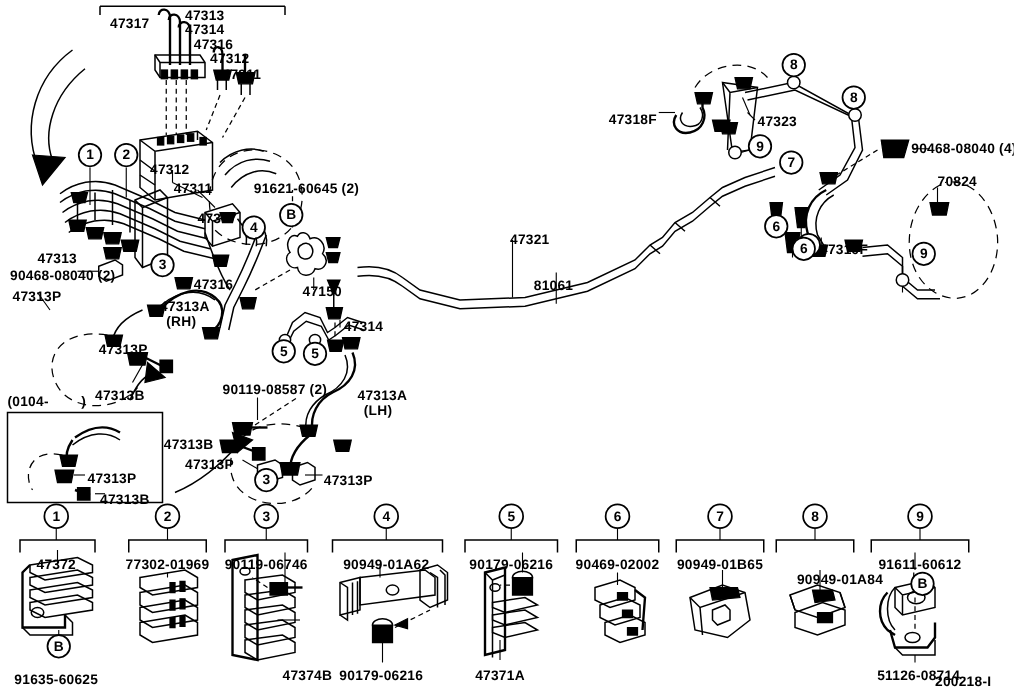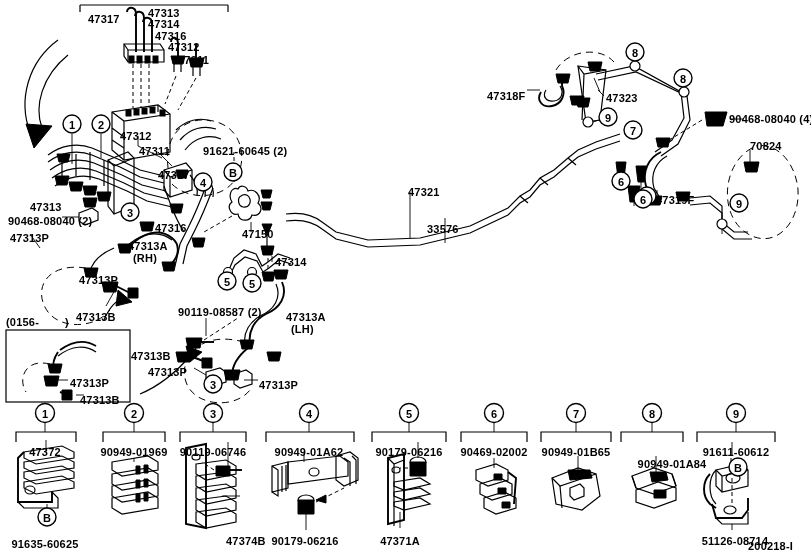--- a/index.html
+++ b/index.html
@@ -587,39 +587,39 @@
       <div class="lbl" style="left: 275px; top: 256px;">47314</div>
       <div class="lbl" style="left: 178px; top: 306px;">90119-08587 (2)</div>
       <div class="lbl" style="left: 286px; top: 311px;">47313A</div>
       <div class="lbl" style="left: 291px; top: 323px;">(LH)</div>
       <div class="lbl" style="left: 131px; top: 350px;">47313B</div>
       <div class="lbl" style="left: 148px; top: 366px;">47313P</div>
       <div class="lbl" style="left: 259px; top: 379px;">47313P</div>
       <div class="lbl" style="left: 70px; top: 377px;">47313P</div>
       <div class="lbl" style="left: 80px; top: 394px;">47313B</div>
       <div class="lbl" style="left: 394px; top: 186px; margin-left: 14px;">47321</div>
-      <div class="lbl" style="left: 427px; top: 223px;">33576</div>
+      <div class="lbl" style="left: 427px; top: 223px;">81061</div>
       <div class="lbl" style="left: 487px; top: 90px; text-align: center;">47318F</div>
       <div class="lbl" style="left: 606px; top: 92px;">47323</div>
       <div class="lbl" style="left: 729px; top: 113px;">90468-08040 (4)</div>
       <div class="lbl" style="left: 750px; top: 140px;">70824</div>
       <div class="lbl" style="left: 656px; top: 194px;">47319F</div>
       <div class="lbl c" style="left: 45px; top: 446px;">47372</div>
       <div class="lbl c" style="left: 45px; top: 538px;">91635-60625</div>
-      <div class="lbl c" style="left: 134px; top: 446px;">90949-01969</div>
+      <div class="lbl c" style="left: 134px; top: 446px;">77302-01969</div>
       <div class="lbl c" style="left: 213px; top: 446px;">90119-06746</div>
       <div class="lbl" style="left: 226px; top: 535px;">47374B</div>
       <div class="lbl c" style="left: 309px; top: 446px;">90949-01A62</div>
       <div class="lbl c" style="left: 305px; top: 535px;">90179-06216</div>
       <div class="lbl c" style="left: 409px; top: 446px;">90179-06216</div>
       <div class="lbl c" style="left: 400px; top: 535px;">47371A</div>
       <div class="lbl c" style="left: 494px; top: 446px; text-align: center;">90469-02002</div>
       <div class="lbl c" style="left: 576px; top: 446px;">90949-01B65</div>
       <div class="lbl c" style="left: 672px; top: 446px; margin-top: 12px;">90949-01A84</div>
       <div class="lbl c" style="left: 736px; top: 446px;">91611-60612</div>
       <div class="lbl c" style="left: 735px; top: 535px;">51126-08714</div>
     </div>
 
-<div class="lbl" style="left:6px;top:316px;">(0156-        )</div>
+<div class="lbl" style="left:6px;top:316px;">(0104-        )</div>
 
 <div class="lbl" style="left:748px;top:540px;">200218-I</div>
 
 </div>
 
 </body></html>

